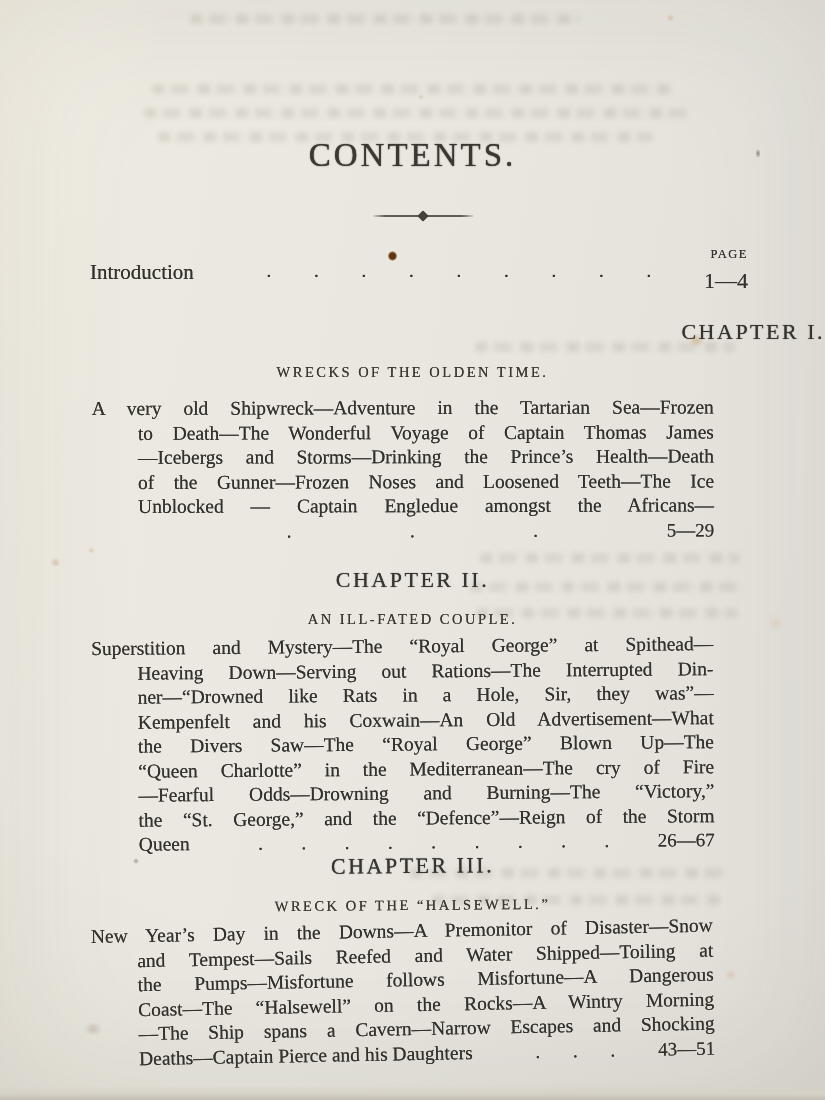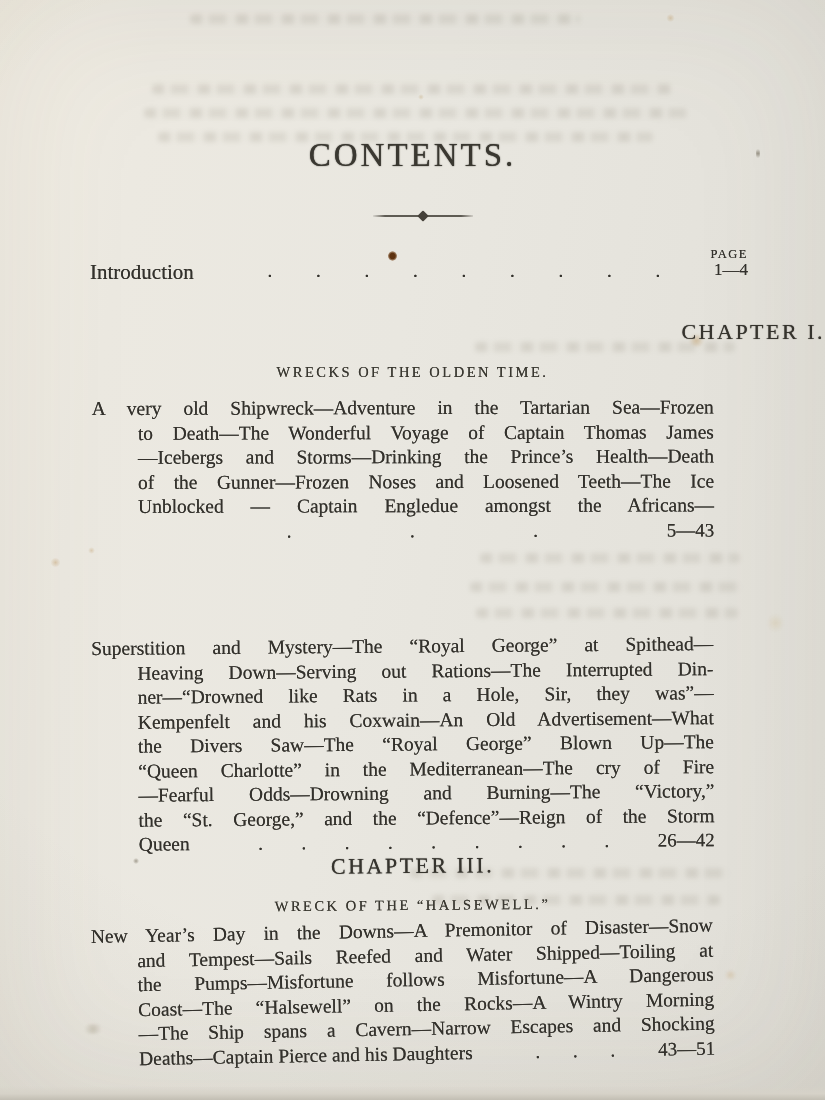--- a/index.html
+++ b/index.html
@@ -60,21 +60,21 @@
     text-shadow:0 0 .5px rgba(51,49,44,.9);
     text-align:center;
   }
 
   .intro-row{
     position:absolute;top:260px;left:90px;right:77px;
     display:flex;align-items:flex-start;
     font-size:21px;
     text-shadow:0 0 .5px rgba(51,49,44,.85);
   }
-  .intro-row .pg{font-size:17px;}
+  .intro-row .pg{font-size:22px;margin-top:8px;}
 
   .dots{flex:1;display:flex;justify-content:space-evenly;align-items:baseline;padding:0 10px 0 30px;}
   .dots i{font-style:normal;font-size:19px;}
 
   .ch-heading{
     position:absolute;left:0;width:100%;text-align:center;
     font-size:22px;letter-spacing:2.5px;color:#36342e;
     text-shadow:0 0 .9px rgba(54,52,46,.95);
   }
   .ch-sub{
@@ -154,24 +154,26 @@
     <div class="toc-line indent">to Death—The Wonderful Voyage of Captain Thomas James</div>
     <div class="toc-line indent">—Icebergs and Storms—Drinking the Prince’s Health—Death</div>
     <div class="toc-line indent">of the Gunner—Frozen Noses and Loosened Teeth—The Ice</div>
     <div class="toc-line indent">Unblocked — Captain Engledue amongst the Africans—</div>
     <div class="toc-last">
       <span class="dots">
           <i>.</i>
           <i>.</i>
           <i>.</i>
         </span>
-      <span class="pg">5—43</span>
+      <span class="pg">5—29</span>
     </div>
   </div>
 
+  <div class="ch-heading" style="top:567px;">CHAPTER II.</div>
+  <div class="ch-sub" style="top:611px;">AN ILL-FATED COUPLE.</div>
   <div class="toc-para para-ch2" style="top:637px;">
     <div class="toc-line first">Superstition and Mystery—The “Royal George” at Spithead—</div>
     <div class="toc-line indent">Heaving Down—Serving out Rations—The Interrupted Din-</div>
     <div class="toc-line indent">ner—“Drowned like Rats in a Hole, Sir, they was”—</div>
     <div class="toc-line indent">Kempenfelt and his Coxwain—An Old Advertisement—What</div>
     <div class="toc-line indent">the Divers Saw—The “Royal George” Blown Up—The</div>
     <div class="toc-line indent">“Queen Charlotte” in the Mediterranean—The cry of Fire</div>
     <div class="toc-line indent">—Fearful Odds—Drowning and Burning—The “Victory,”</div>
     <div class="toc-line indent">the “St. George,” and the “Defence”—Reign of the Storm</div>
     <div class="toc-last">
@@ -180,21 +182,21 @@
           <i>.</i>
           <i>.</i>
           <i>.</i>
           <i>.</i>
           <i>.</i>
           <i>.</i>
           <i>.</i>
           <i>.</i>
           <i>.</i>
         </span>
-      <span class="pg">26—42</span>
+      <span class="pg">26—67</span>
     </div>
   </div>
 
   <div class="ch-heading head-ch3" style="top:853px;">CHAPTER III.</div>
   <div class="ch-sub head-ch3" style="top:897px;">WRECK OF THE “HALSEWELL.”</div>
   <div class="toc-para para-ch3" style="top:925px;">
     <div class="toc-line first">New Year’s Day in the Downs—A Premonitor of Disaster—Snow</div>
     <div class="toc-line indent">and Tempest—Sails Reefed and Water Shipped—Toiling at</div>
     <div class="toc-line indent">the Pumps—Misfortune follows Misfortune—A Dangerous</div>
     <div class="toc-line indent">Coast—The “Halsewell” on the Rocks—A Wintry Morning</div>

